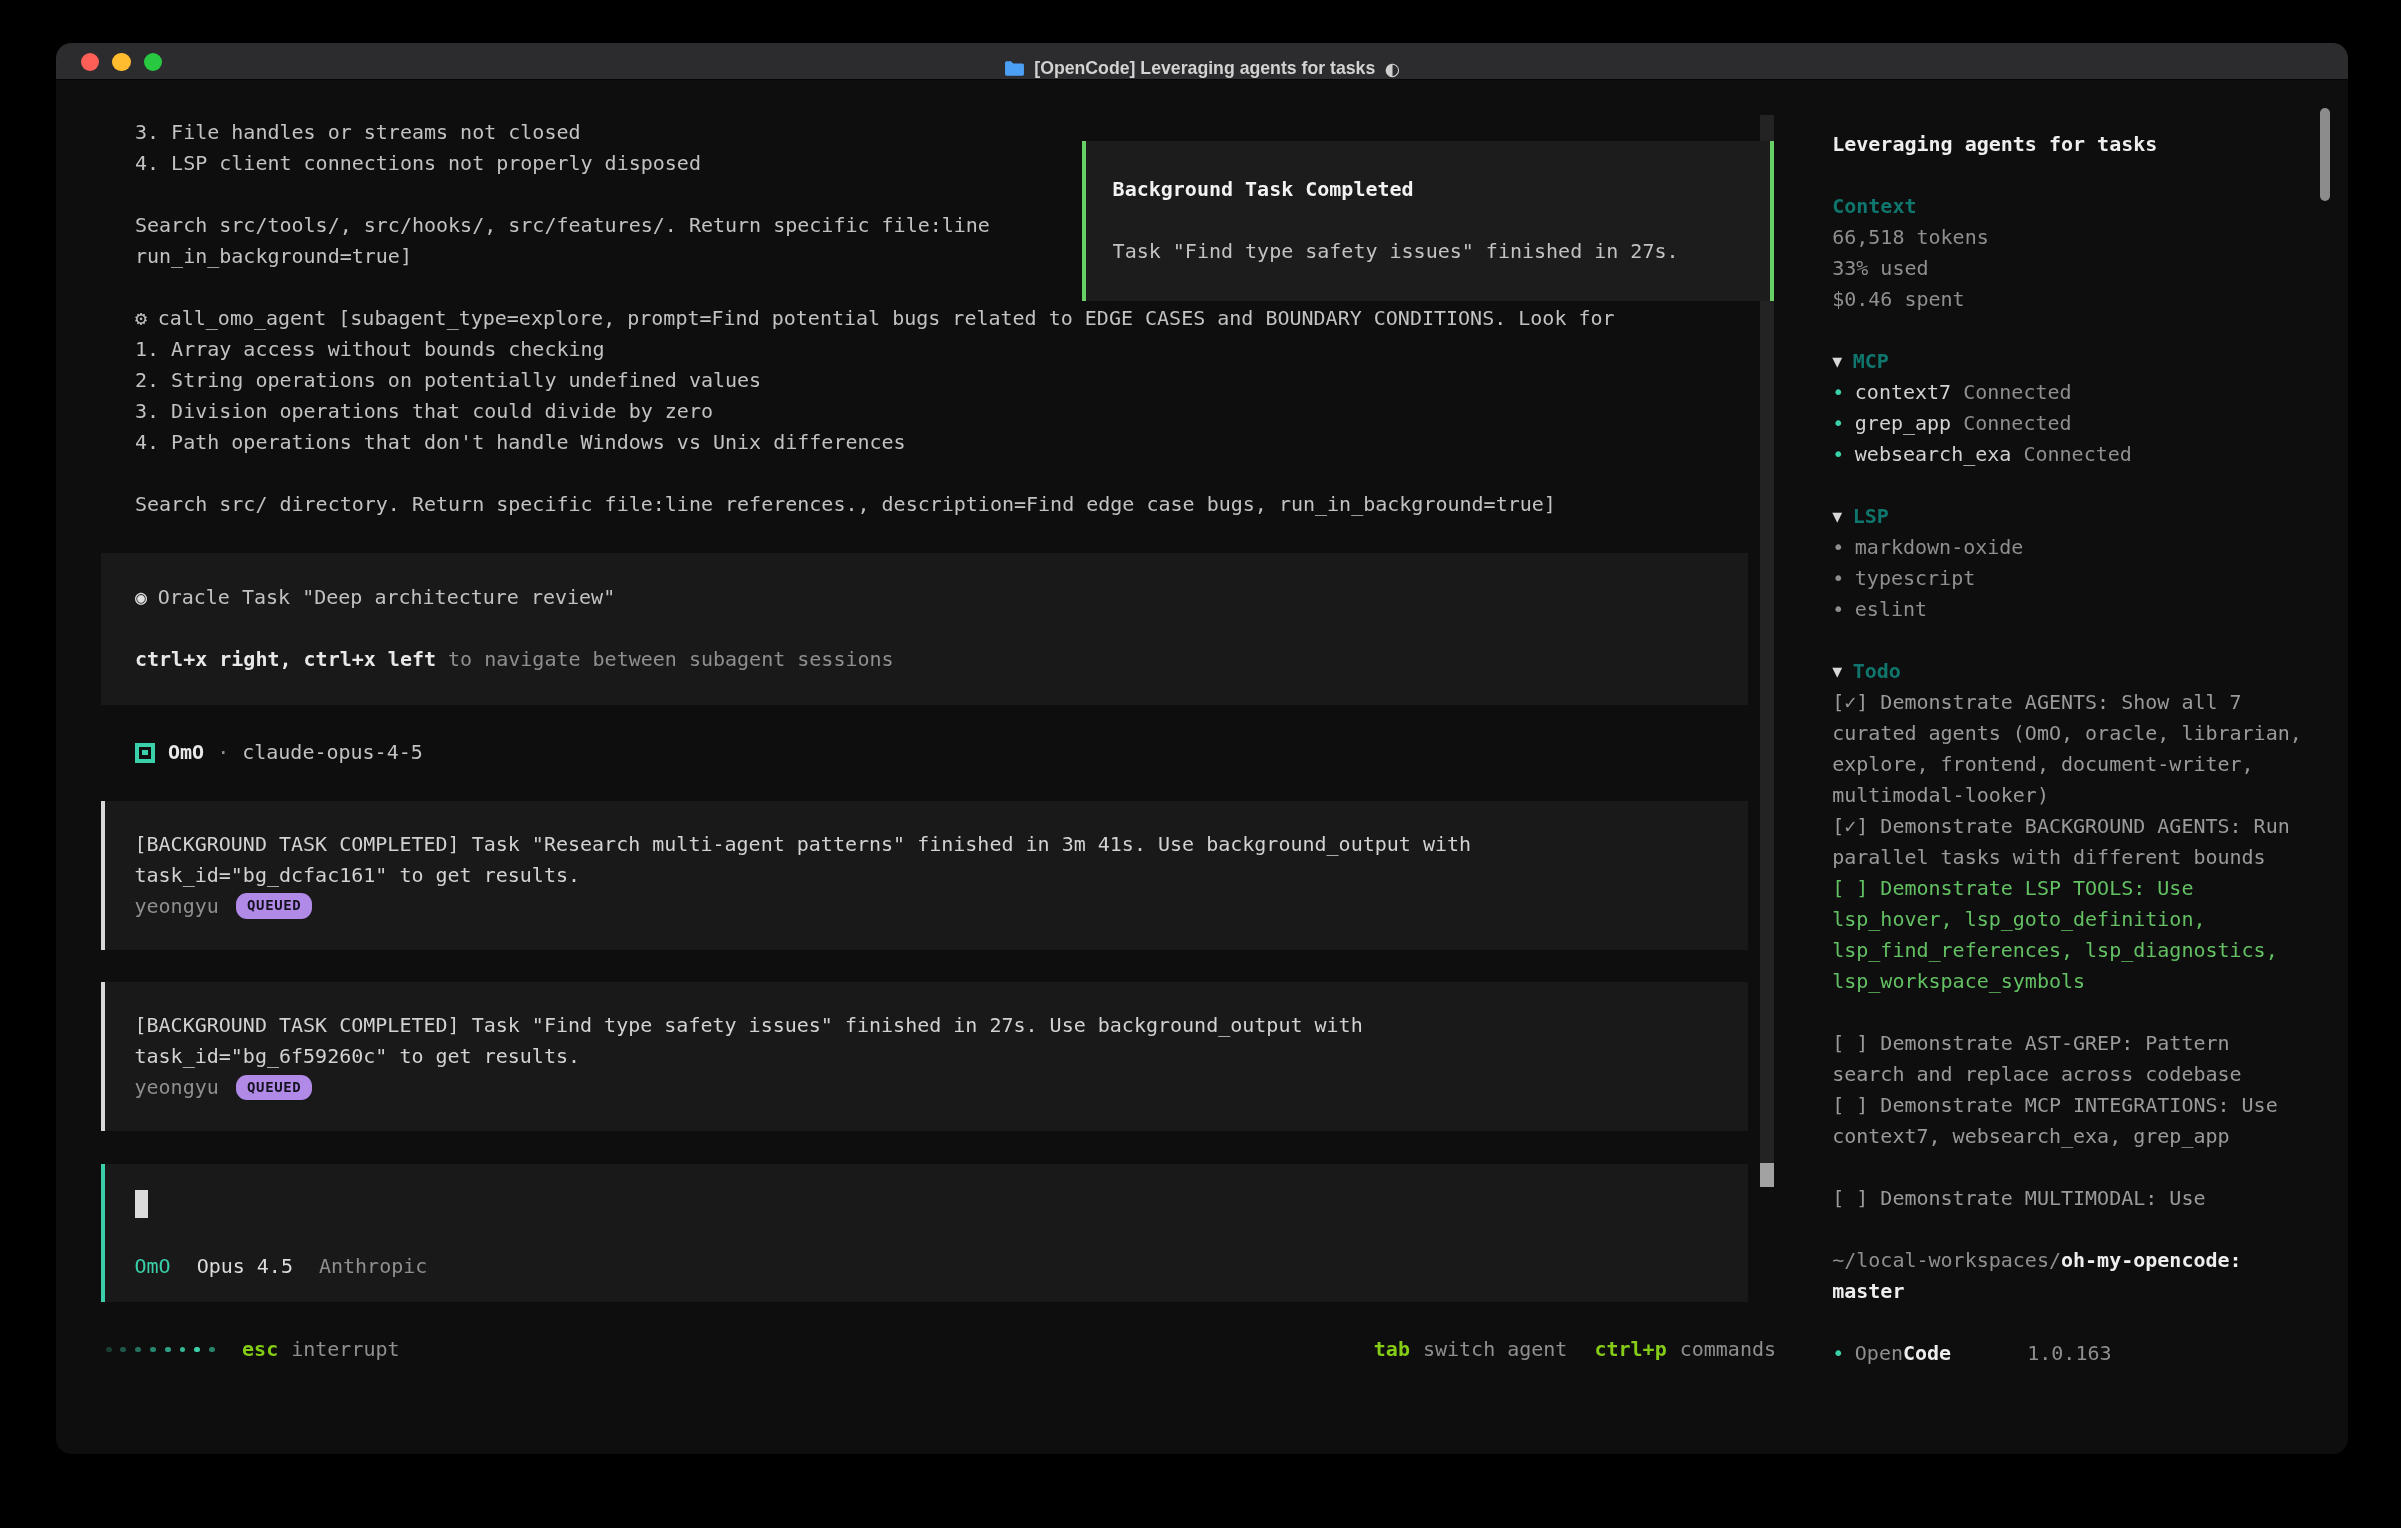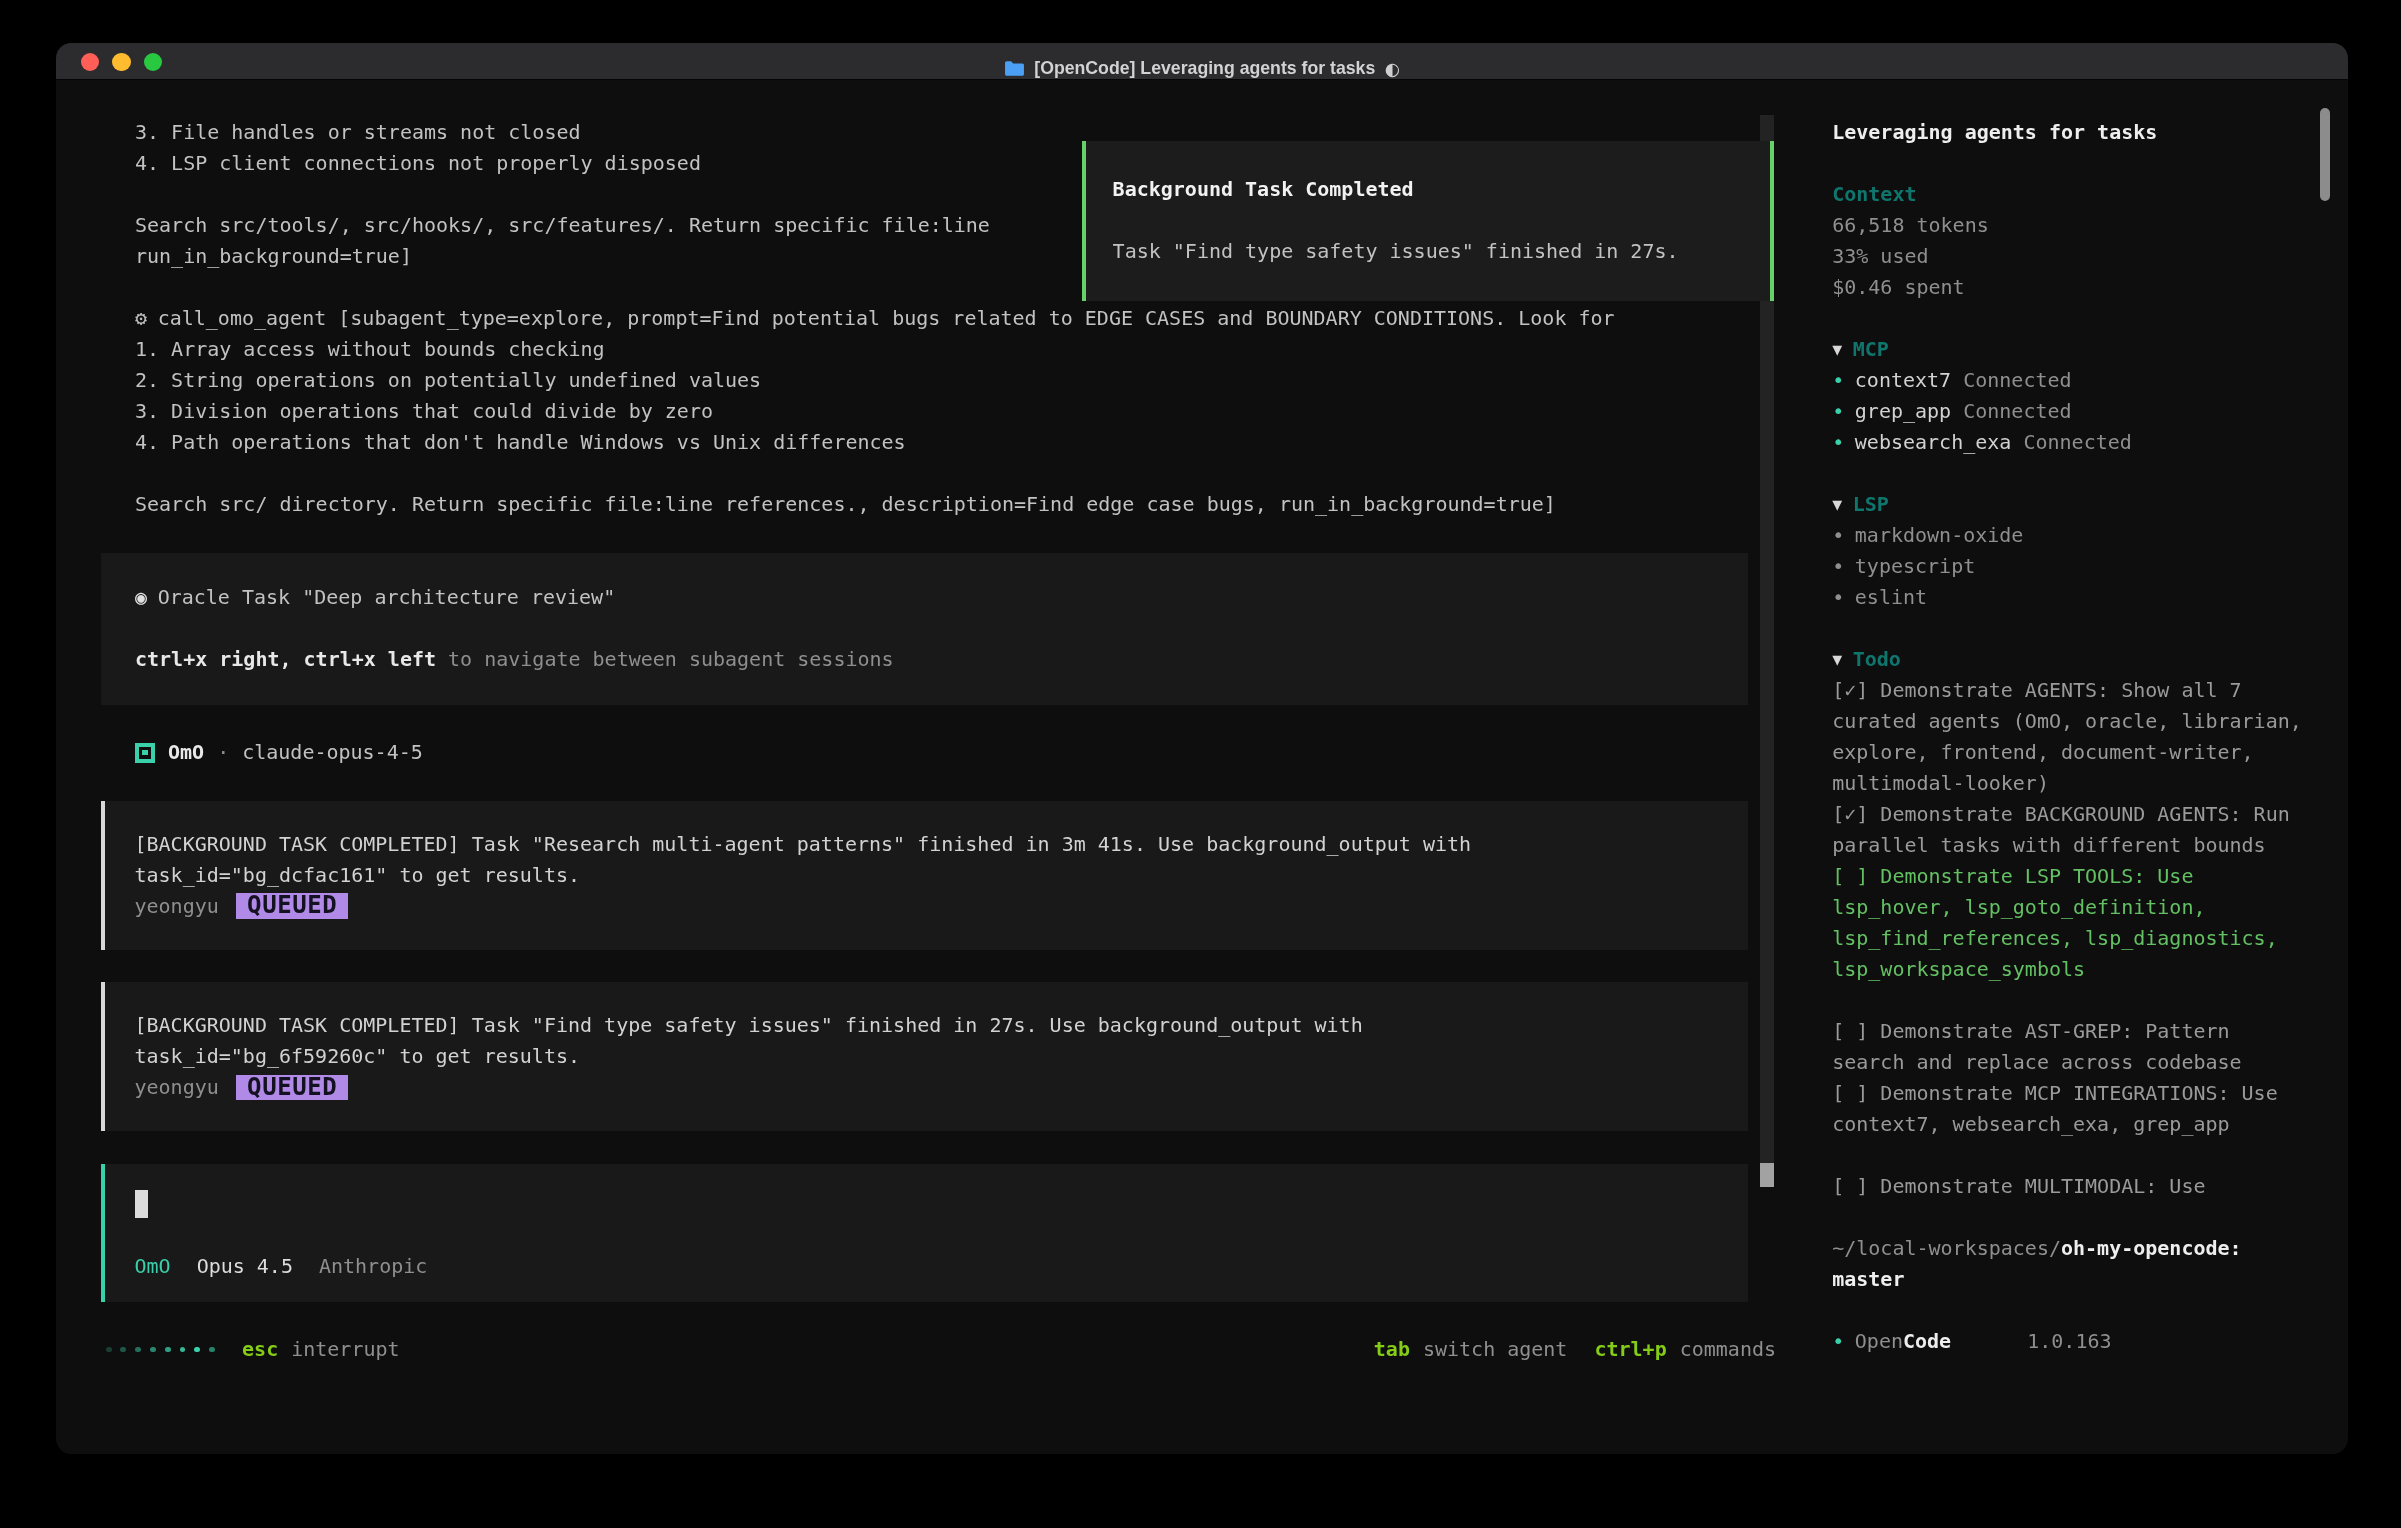--- a/index.html
+++ b/index.html
@@ -79,22 +79,22 @@
   .agent-name { color:#e8e8e8; font-weight:bold; }
 
   .msg {
     background:#191919; border-left:4.7px solid #d8d8d8;
     margin-top:32.5px; padding:28px 23.6px 28px 29.5px;
   }
   .mline { white-space:pre; min-height:31px; overflow:hidden; color:#d2d2d2; }
   .msg-meta { display:flex; align-items:center; gap:17.7px; min-height:31px; }
   .author { color:#8f8f8f; }
   .badge {
-    background:#b18ae8; color:#141220; font-weight:bold; font-size:24px;
-    line-height:23.6px; padding:1.2px 10.6px; border-radius:0; letter-spacing:0.6px;
+    background:#b18ae8; color:#141220; font-weight:bold; font-size:14px;
+    line-height:23.6px; padding:1.2px 10.6px; border-radius:11px; letter-spacing:0.6px;
   }
 
   .input-block {
     background:#191919; border-left:4.7px solid #3ad0a9;
     margin-top:32.5px; padding:25px 23.6px 20px 29.5px;
   }
   .cursor-line { min-height:31px; display:flex; align-items:center; margin-bottom:31px; }
   .cursor { width:13.6px; height:28px; background:#dcdcdc; }
   .model-row { display:flex; align-items:center; gap:26px; min-height:31px; }
   .model-agent { color:#3ad0a9; }
@@ -120,21 +120,21 @@
     position:absolute; top:35px; right:57px; width:14px; height:1072px;
     background:#232323;
   }
   .main-scroll-thumb {
     position:absolute; bottom:0; left:0; width:14px; height:23.6px; background:#a2a2a2;
   }
 
   
   .sline { white-space:pre; overflow:hidden; min-height:31px; }
   .blankline { height:31px; }
-  .sb-title { color:#eeeeee; font-weight:bold; }
+  .sb-title { color:#eeeeee; font-weight:bold;margin-top:12px; }
   .sb-heading { display:flex; align-items:center; gap:10.6px; min-height:31px; }
   .tri { color:#d8d8d8; font-size:16.5px; }
   .heading-text { color:#0f766e; font-weight:bold; }
   .bullet-teal { color:#3ad0a9; margin-right:10.6px; }
   .bullet-dim { color:#8f8f8f; margin-right:10.6px; }
   .item-name { color:#d2d2d2; }
   .item-status { color:#8f8f8f; }
   .todo-item { white-space:pre-wrap; overflow-wrap:break-word; color:#9a9a9a; }
   .todo-item.active { color:#63c163; }
   .ws-dim { color:#8f8f8f; }

